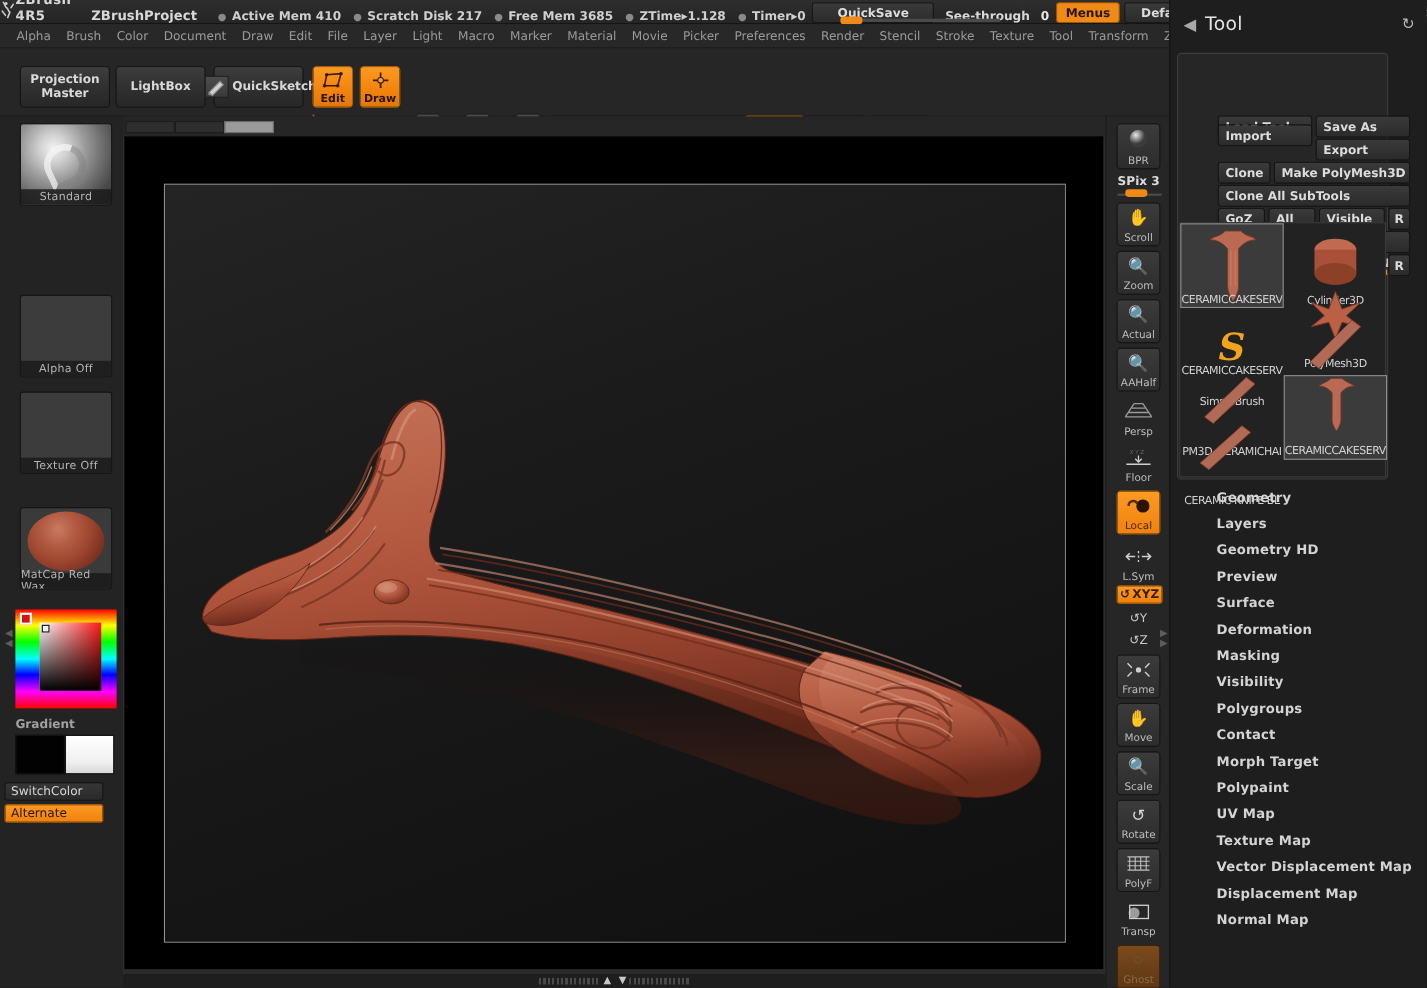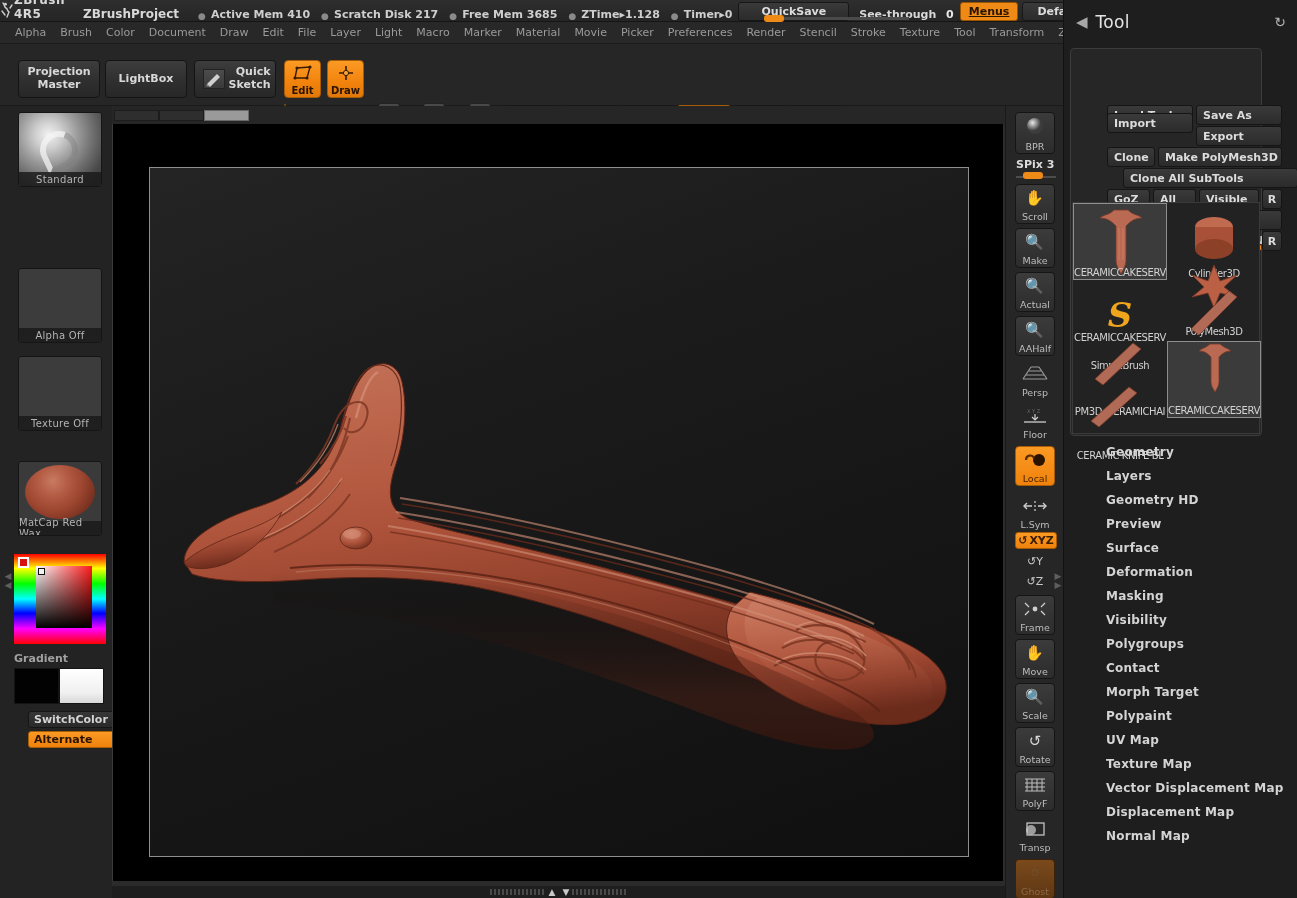--- a/index.html
+++ b/index.html
@@ -41,21 +41,21 @@
   .tb-seethru .val { color:#e8e8e8; margin-left:6px;}
   .seethru-slider {
     position:absolute; left:764px; top:17px; width:145px; height:3px; background:#4a4a4a;
   }
   .seethru-knob{
     position:absolute; left:0px; top:-2px; width:20px; height:7px;
     background:#f08a16; border-radius:3px;
   }
   .tb-menus {
     background:#f08a16; color:#2a1500; font-weight:bold; font-size:11px;
-    border:1px solid #9a5500; border-radius:3px; padding:2px 8px; margin-right:4px;text-decoration:underline;
+    border:1px solid #9a5500; border-radius:3px; padding:2px 8px; margin-right:4px;
   }
   .tb-icnbtn {
     background: linear-gradient(180deg,#3a3a3a,#2a2a2a);
     border:1px solid #161616; border-radius:3px;
     width:30px; height:17px; margin-right:4px;
     display:flex; align-items:center; justify-content:center;
     color:#bfbfbf; font-size:10px;
   }
   .tb-icnbtn.sq { width:24px; }
 
@@ -163,24 +163,24 @@
   }
   .cp-marker2{
     position:absolute; left:24px; top:14px; width:7px;height:7px;
     border:1px solid #111; background:#f2f2f2;
   }
   .leftlabel { position:absolute; left:14px; color:#a0a0a0; font-size:11px; font-weight:bold;}
   .swblack { position:absolute; left:14px; width:45px; height:36px; background:#020202; border:1px solid #141414;}
   .swwhite { position:absolute; left:59px; width:45px; height:36px; background:#ffffff; border:1px solid #141414;
              background:linear-gradient(180deg,#ffffff,#f0f0f0 70%, #d8d8d8 100%);}
   .lbtn {
-    position:absolute; left:28px; width:90px; height:17px;
+    position:absolute; left:4px; width:90px; height:17px;
     background: linear-gradient(180deg,#363636,#2a2a2a);
     border:1px solid #161616; border-radius:3px;
-    color:#d4d4d4; font-size:11px; font-weight:bold;
+    color:#d4d4d4; font-size:11px; font-weight:normal;
     display:flex; align-items:center; padding-left:5px;
   }
   .lbtn.on {
     background: linear-gradient(180deg,#fb9a24,#ef820c);
     border:1px solid #a85c05; color:#2a1400;
   }
   .edge-arrows{
     position:absolute; left:2px; top:455px; width:12px; height:40px;
     display:flex; flex-direction:column; align-items:center; justify-content:center;
     color:#5e5e5e; font-size:9px; line-height:9px;
@@ -397,21 +397,21 @@
       <span>Master</span>
     </div>
     <div class="btn3d" style="left:105px;top:16px;width:82px;height:38px;">LightBox</div>
     <div class="btn3d" style="left:194px;top:16px;width:82px;height:38px;flex-direction:row;padding-left:4px;">
       <span style="display:inline-block;width:22px;height:20px;background:linear-gradient(180deg,#4c4c4c,#3a3a3a);border:1px solid #222;margin-right:3px;position:relative;">
         <svg width="20" height="18" viewBox="0 0 20 18">
             <path d="M3 14 L13 4 L16 7 L6 17 Z" fill="#cfcfcf" stroke="#8a8a8a"></path>
             <path d="M2 16 L5 17 L3 14 Z" fill="#888"></path>
           </svg>
       </span>
-      <span style="display:flex;flex-direction:column;align-items:flex-end;">
+      <span style="display:flex;flex-direction:row;align-items:flex-start;">
         <span>Quick</span>
         <span>Sketch</span>
       </span>
     </div>
     <div class="btn3d on" style="left:284px;top:60px;width:0;height:0;"></div>
 
     <div class="btn3d on" style="left:284px;top:16px;width:37px;height:38px;flex-direction:column;justify-content:flex-end;padding-bottom:1px;">
       <span style="flex:1;display:flex;align-items:center;">
         <svg width="22" height="18" viewBox="0 0 22 18">
             <path d="M3 14 L5 4 L18 3 L15 14 Z" fill="none" stroke="#3a1b00" stroke-width="1.4"></path>
@@ -654,21 +654,21 @@
     <div class="spix-lbl" style="top:52px;">SPix 3</div>
     <div class="strack" style="left:10px;top:70px;width:40px;"></div>
     <div class="sknob" style="left:17px;top:66px;width:20px;"></div>
 
     <div class="navbtn" style="top:78px;">
       <span class="gly">✋</span>
       <span class="lbl">Scroll</span>
     </div>
     <div class="navbtn" style="top:122px;">
       <span class="gly">🔍</span>
-      <span class="lbl">Make</span>
+      <span class="lbl">Zoom</span>
     </div>
     <div class="navbtn" style="top:166px;">
       <span class="gly">🔍</span>
       <span class="lbl">Actual</span>
     </div>
     <div class="navbtn" style="top:210px;">
       <span class="gly">🔍</span>
       <span class="lbl">AAHalf</span>
     </div>
     <div class="navbtn flat" style="top:254px;">
@@ -784,21 +784,21 @@
     <div class="tp-box" style="height:388px;">
       <div class="tbtn" style="left:36px;top:56px;width:86px;height:20px;">Load Tool</div>
       <div class="tbtn" style="left:125px;top:56px;width:86px;height:20px;">Save As</div>
 
       <div class="tbtn" style="left:36px;top:64px;width:86px;height:20px;">Import</div>
       <div class="tbtn" style="left:125px;top:77px;width:86px;height:20px;">Export</div>
 
       <div class="tbtn" style="left:36px;top:98px;width:48px;height:20px;">Clone</div>
       <div class="tbtn" style="left:87px;top:98px;width:124px;height:20px;">Make PolyMesh3D</div>
 
-      <div class="tbtn" style="left:52px;top:119px;width:175px;height:20px;">Clone All SubTools</div>
+      <div class="tbtn" style="left:36px;top:119px;width:175px;height:20px;">Clone All SubTools</div>
 
       <div class="tbtn" style="left:36px;top:140px;width:43px;height:20px;">GoZ</div>
       <div class="tbtn" style="left:82px;top:140px;width:43px;height:20px;">All</div>
       <div class="tbtn" style="left:128px;top:140px;width:60px;height:20px;">Visible</div>
       <div class="tbtn" style="left:191px;top:140px;width:20px;height:20px;justify-content:center;padding-left:0;">R</div>
 
       <div class="tbtn" style="left:36px;top:161px;width:175px;height:20px;">Lightbox ▸ Tools</div>
 
       <div class="tname" style="left:40px;top:185px;width:155px;">CERAMICCAKESERVERHANDL</div>
       <div class="tname-track" style="left:38px;top:199px;width:157px;"></div>

